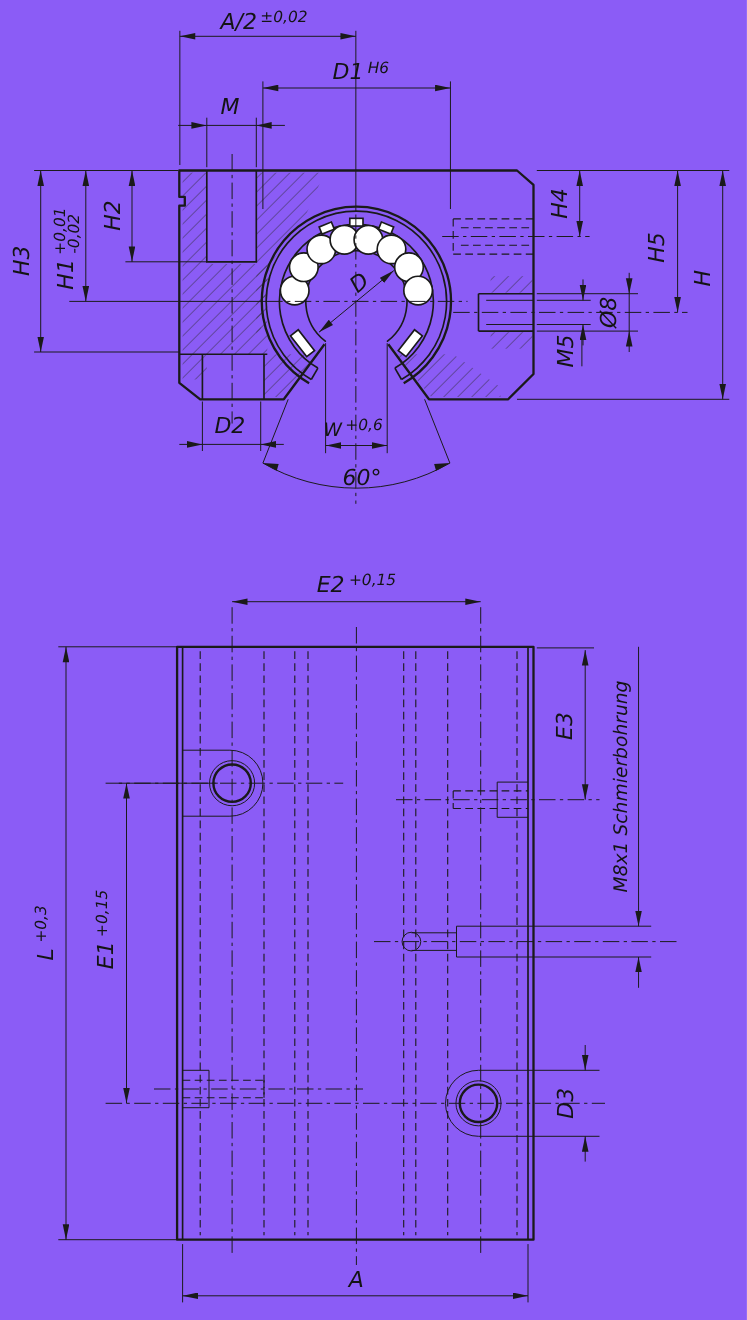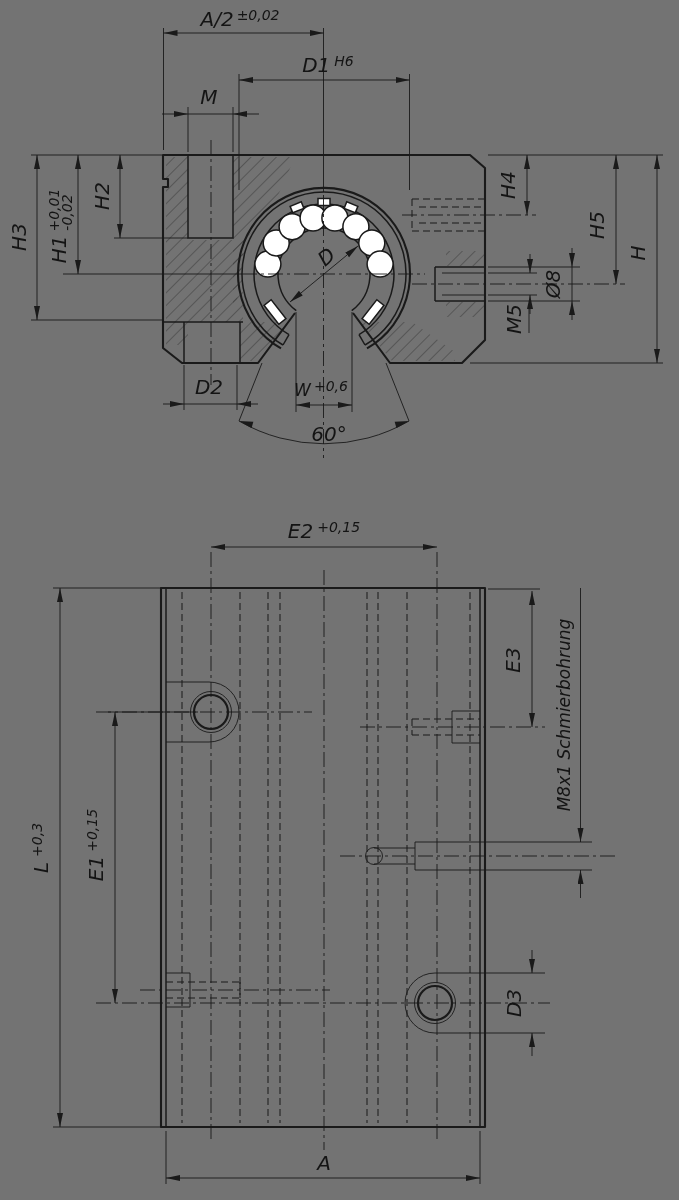--- a/index.html
+++ b/index.html
@@ -1,16 +1,16 @@
 <!DOCTYPE html>
 <html><head>
 <meta charset="utf-8">
 <style>
   html,body{margin:0;padding:0;background:#ffffff;}
-  .page{width:679px;height:1200px;background:#737373;position:relative;overflow:hidden;}
+  .page{width:679px;height:1200px;background:#8b5cf6;position:relative;overflow:hidden;}
   svg text{font-family:"DejaVu Sans","Liberation Sans",sans-serif;font-style:italic;fill:#141414;}
   .t20{font-size:20px;}
   .t14{font-size:14px;}
   .t17{font-size:17px;}
   .ol{stroke:#1a1a1a;stroke-width:2.1;fill:none;stroke-linejoin:round;}
   .ml{stroke:#1a1a1a;stroke-width:1.5;fill:none;}
   .bl{stroke:#1a1a1a;stroke-width:1.5;fill:#ffffff;}
   .tl{stroke:#1a1a1a;stroke-width:0.9;fill:none;}
   .hid{stroke:#1a1a1a;stroke-width:1;fill:none;stroke-dasharray:7 4;}
   .cl{stroke:#1a1a1a;stroke-width:0.9;fill:none;stroke-dasharray:15 4 3 4;}

